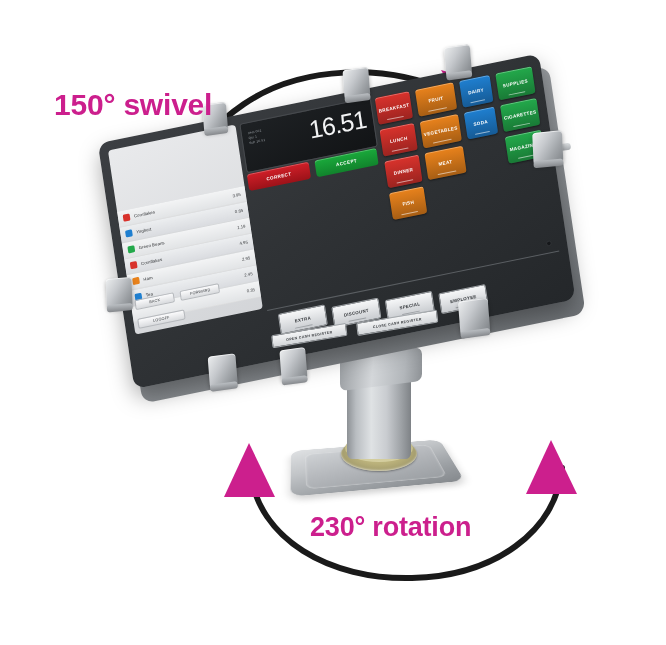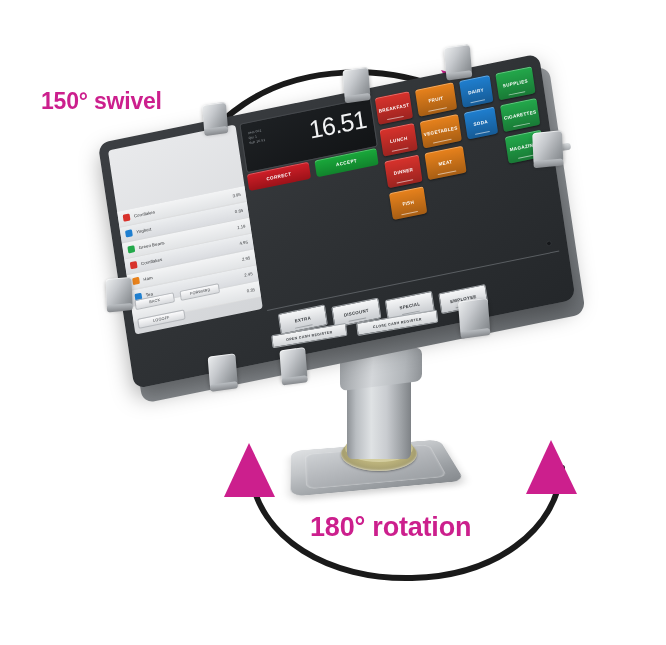--- a/index.html
+++ b/index.html
@@ -13,21 +13,21 @@
 
   
   .anno{
     position:absolute;
     font-family:"Liberation Sans", sans-serif;
     font-weight:700;
     letter-spacing:-0.2px;
     white-space:nowrap;
     user-select:none;
   }
-  #label-swivel{left:41px;top:88px;font-size:23px;}
+  #label-swivel{left:54px;top:88px;font-size:30px;}
   #label-rotation{left:310px;top:512px;font-size:27px;}
 
   
   #arcs{position:absolute;left:0;top:0;width:666px;height:645px;overflow:visible;}
 
   
   #assembly{position:absolute;left:0;top:0;width:666px;height:645px;}
 
   
   .base-plate{
@@ -367,15 +367,15 @@
       <div class="clamp" style="left:148px;top:240px;width:26px;height:32px;transform:rotate(4deg);">
           <div class="lip"></div>
         </div>
       <div class="clamp" style="left:332px;top:228px;width:30px;height:34px;transform:rotate(4deg);">
           <div class="lip"></div>
         </div>
     </div>
   </div>
 
   <div class="anno" id="label-swivel" style="color: rgb(204, 31, 141);">150° swivel</div>
-  <div class="anno" id="label-rotation" style="color: rgb(204, 31, 141);">180° rotation</div>
+  <div class="anno" id="label-rotation" style="color: rgb(204, 31, 141);">230° rotation</div>
 
 </div>
 
 </body></html>

